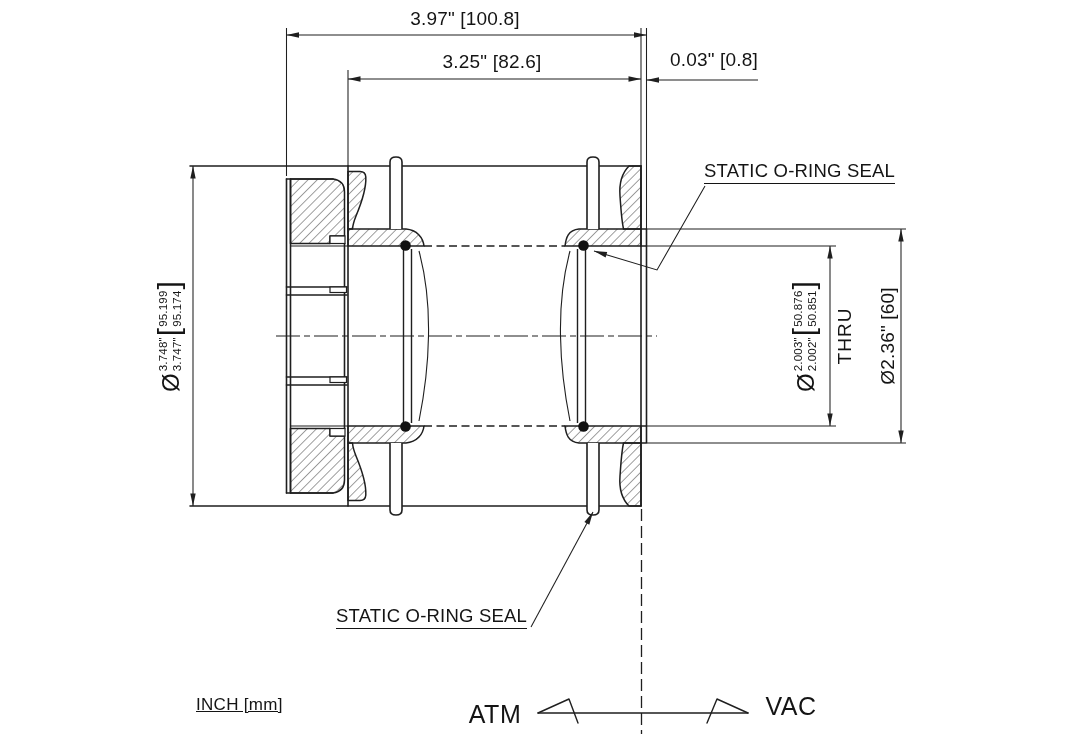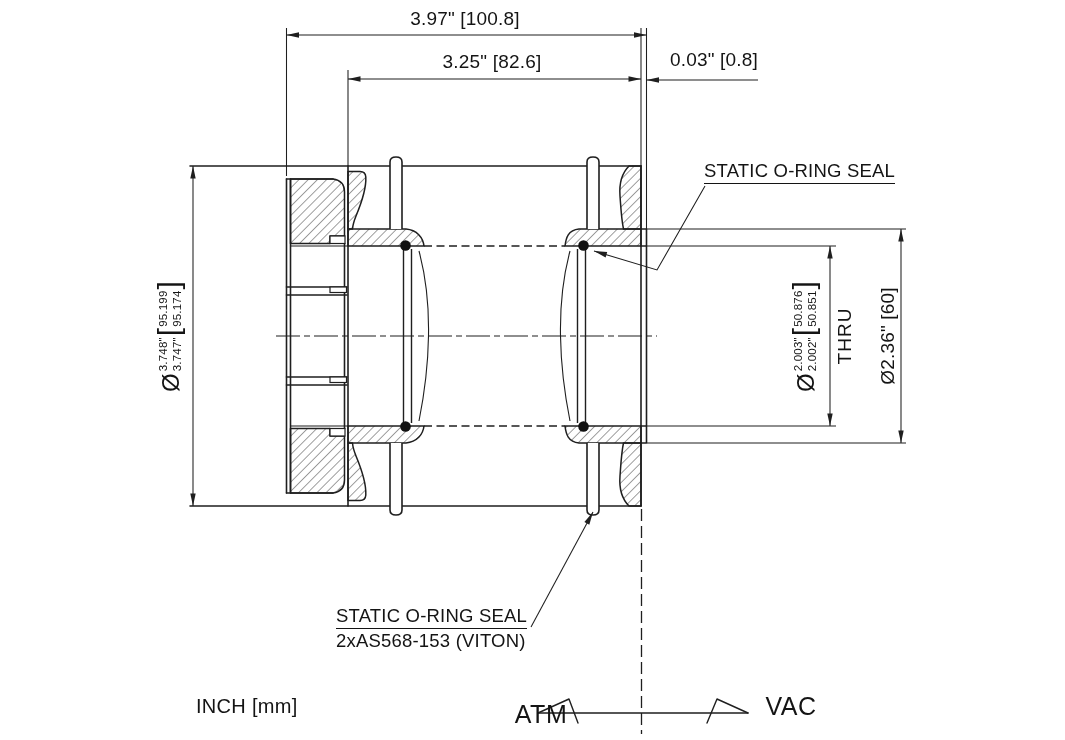--- a/index.html
+++ b/index.html
@@ -10,21 +10,21 @@
   .ctr{transform:translate(-50%,-50%);}
   .rot{transform:translate(-50%,-50%) rotate(-90deg);}
   .dimlabel{font-size:19px;letter-spacing:0.2px;}
   .dimtext{display:flex;align-items:center;white-space:nowrap;}
   .dia{font-size:24px;margin-right:2px;}
   .frac{display:flex;flex-direction:column;justify-content:center;font-size:11.5px;line-height:1.18;letter-spacing:0.2px;text-align:left;}
   .brk{font-size:30px;font-weight:300;margin:0 1px;transform:translateY(-2px);}
   .callout{font-size:18.5px;line-height:1.25;letter-spacing:0.2px;}
   .callout .ul{border-bottom:1.4px solid #141414;display:block;padding-bottom:1px;text-align:right;}
   .bignote{font-size:25px;letter-spacing:0.5px;}
-  .unitsnote{font-size:20px;letter-spacing:0.3px;}
+  .unitsnote{font-size:17px;letter-spacing:0.3px;text-decoration:underline;}
   .thru{font-size:19px;letter-spacing:1px;}
 </style>
 </head>
 <body>
 
 <div id="stage">
 
   <svg width="1065" height="740" viewBox="0 0 1065 740">
     <defs>
       <pattern id="hx" width="6.5" height="6.5" patternUnits="userSpaceOnUse" patternTransform="rotate(45)">
@@ -171,22 +171,21 @@
   <div class="txt rot thru" style="left:845px;top:336px;">THRU</div>
 
   <div class="txt rot dimlabel" style="left:888px;top:336px;">Ø2.36" [60]</div>
 
   <div class="txt callout" style="left:704px;top:159px;">
     <span class="ul">STATIC O-RING SEAL</span>
   </div>
 
   <div class="txt callout" style="left:336px;top:604px;">
     <span class="ul">STATIC O-RING SEAL</span>
-    <span>2xAS568-153 (VITON)</span>
   </div>
 
   <div class="txt unitsnote" style="left:196px;top:695px;">INCH [mm]</div>
 
-  <div class="txt ctr bignote" style="left:495px;top:714px;margin-left:46px;">ATM</div>
+  <div class="txt ctr bignote" style="left:495px;top:714px;">ATM</div>
 
   <div class="txt ctr bignote" style="left:791px;top:706px;">VAC</div>
 
 </div>
 
 </body></html>

